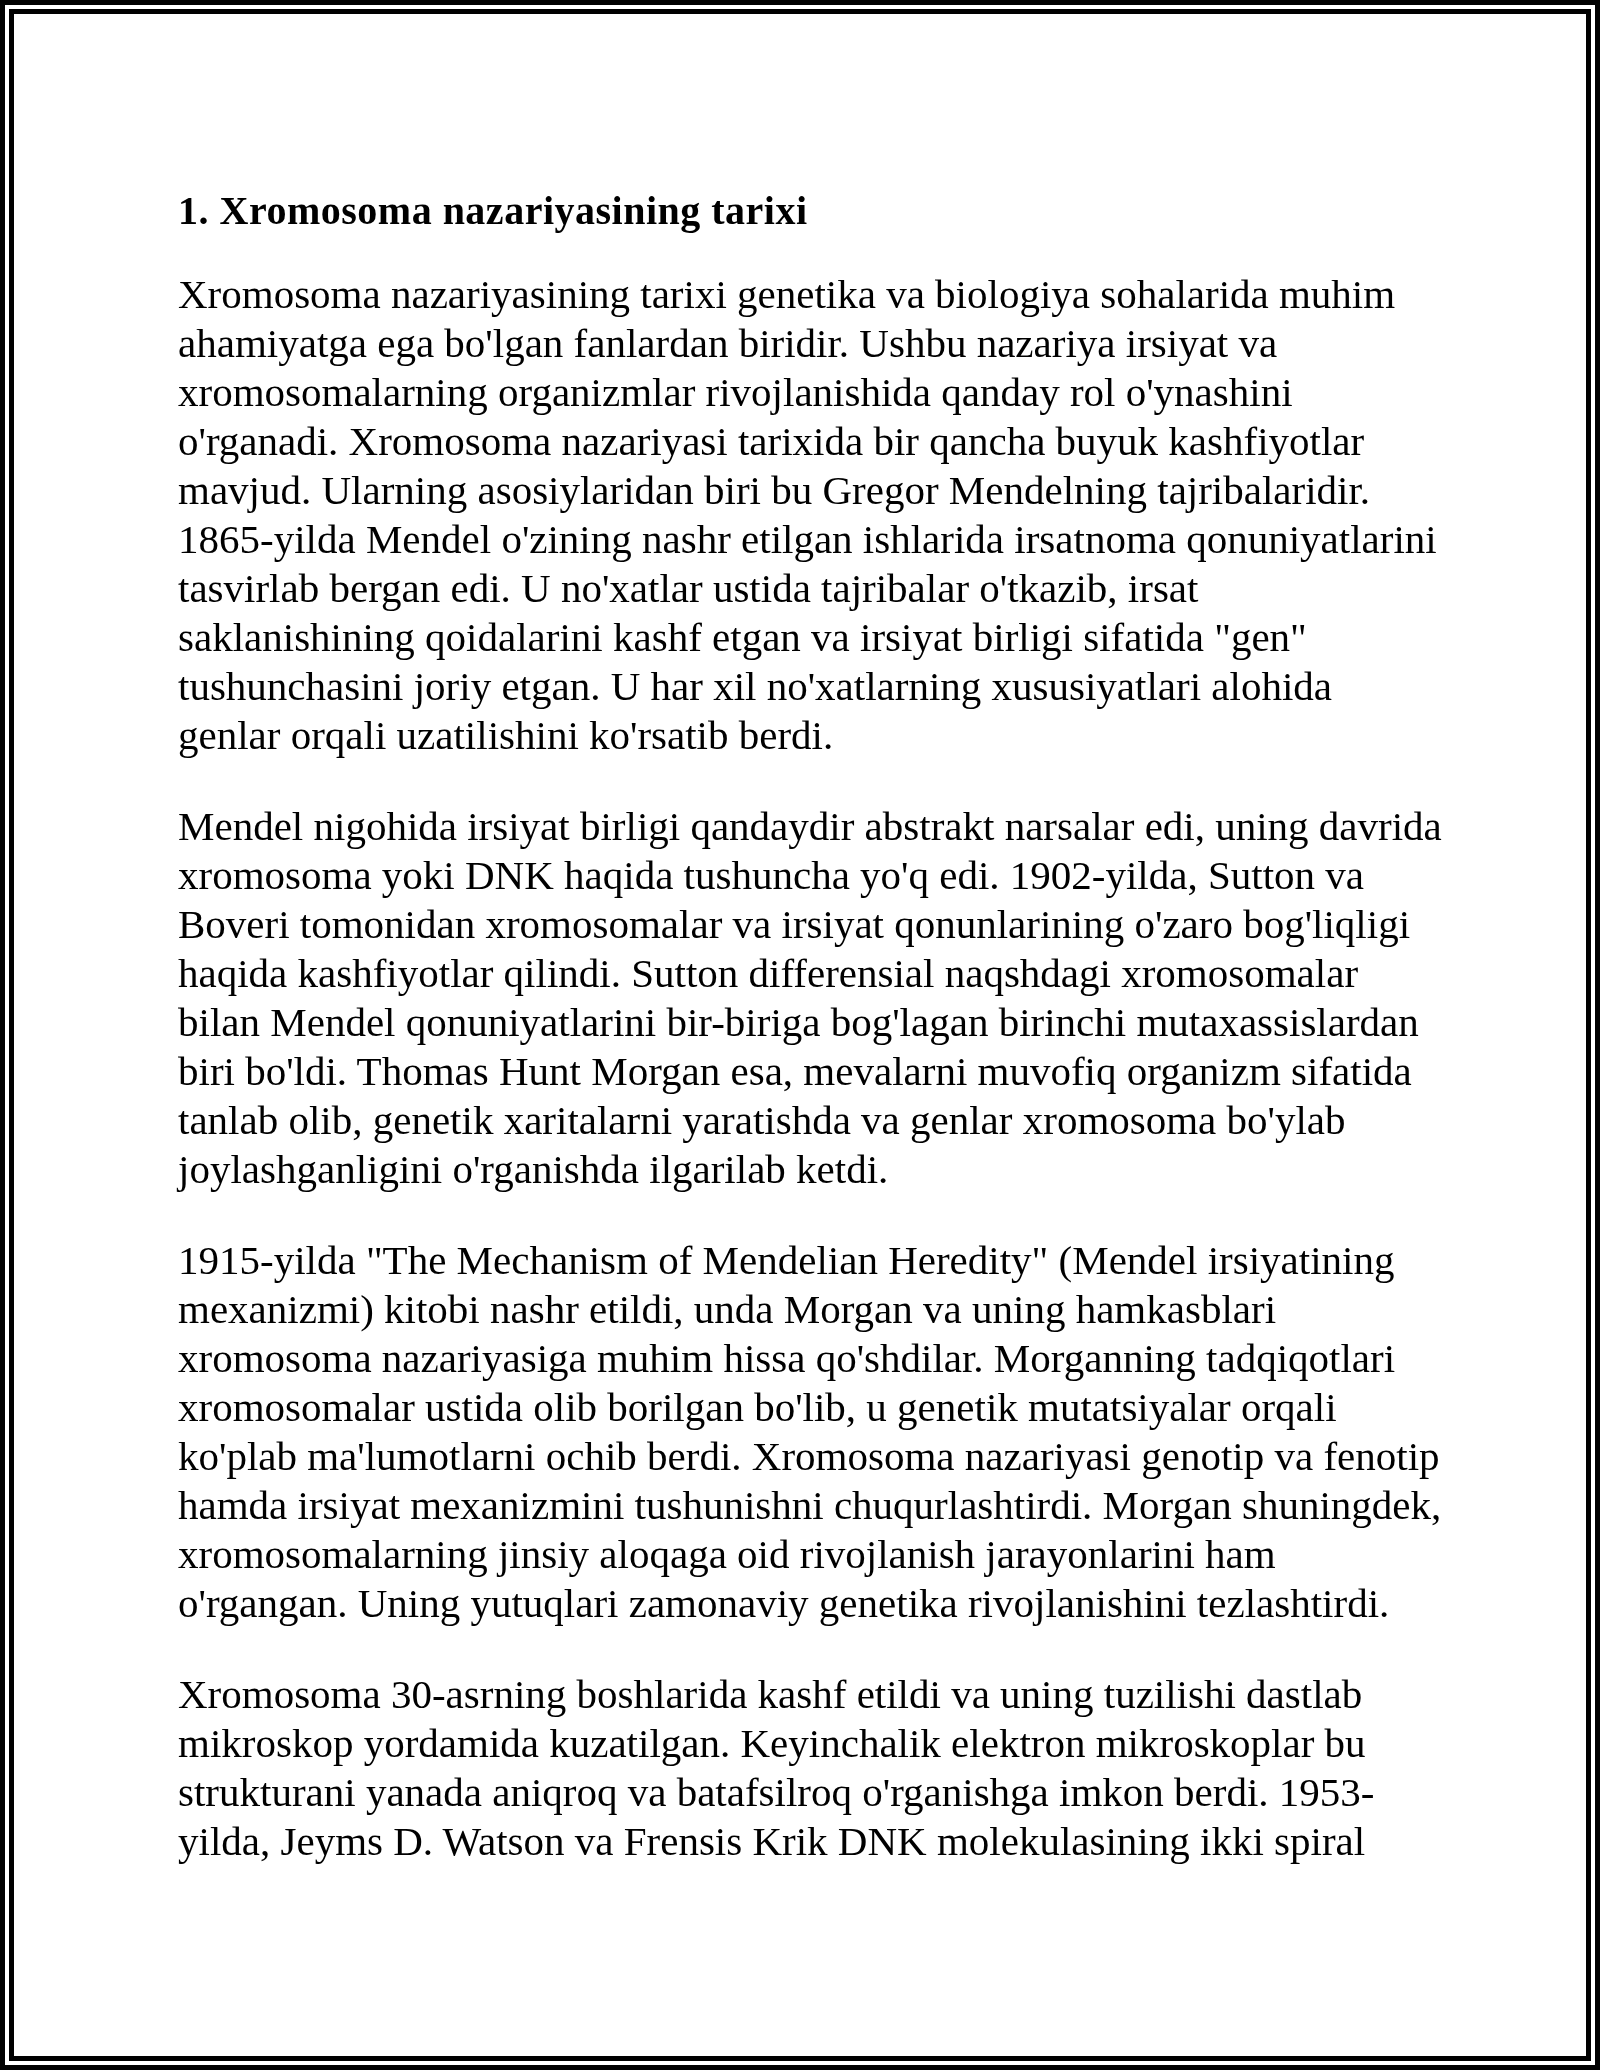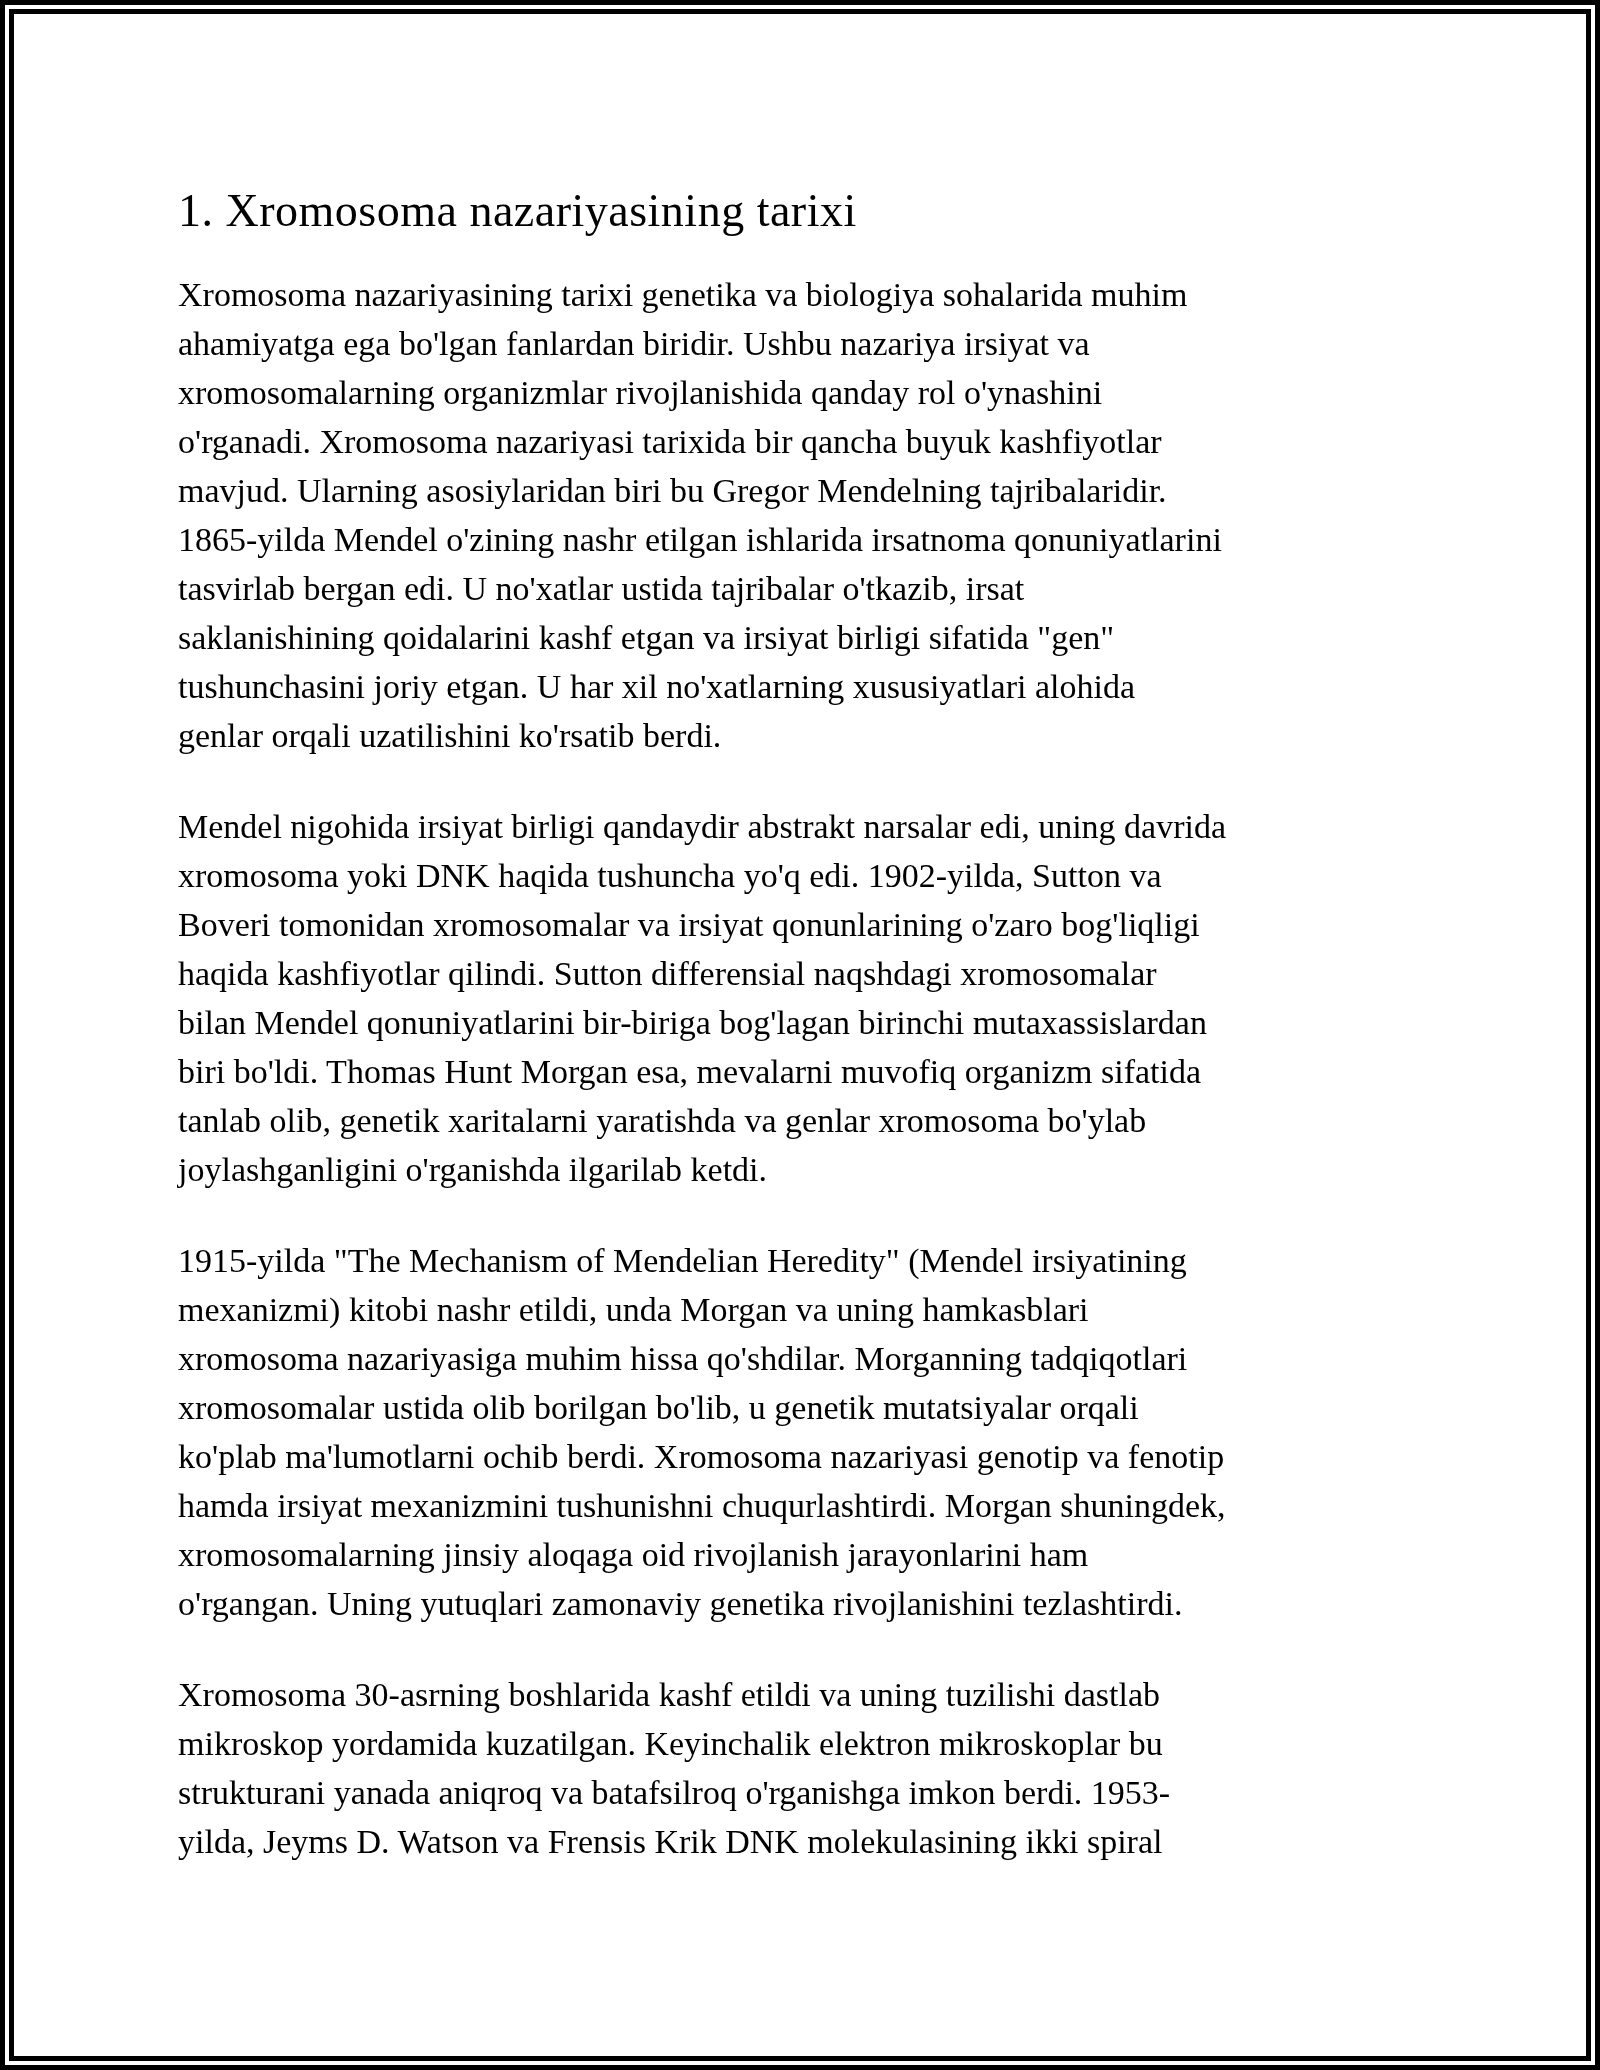--- a/index.html
+++ b/index.html
@@ -22,28 +22,28 @@
     border: 5px solid #000000;
     overflow: hidden;
   }
   .content {
     box-sizing: border-box;
     padding: 171px 120px 0 164px;
     color: #000000;
     font-family: "Liberation Serif", "DejaVu Serif", serif;
   }
   .doc-title {
-    font-size: 46px;
+    font-size: 40px;
     line-height: 52px;
-    font-weight: normal;
+    font-weight: bold;
     margin: 0 0 33px 0;
     letter-spacing: 0.5px;
   }
   .para {
-    font-size: 34px;
+    font-size: 41px;
     line-height: 49px;
     margin: 0 0 42px 0;
     white-space: pre-line; 
   }
 </style>
 </head>
 <body>
 
 <div class="page">
   <div class="inner-frame">

